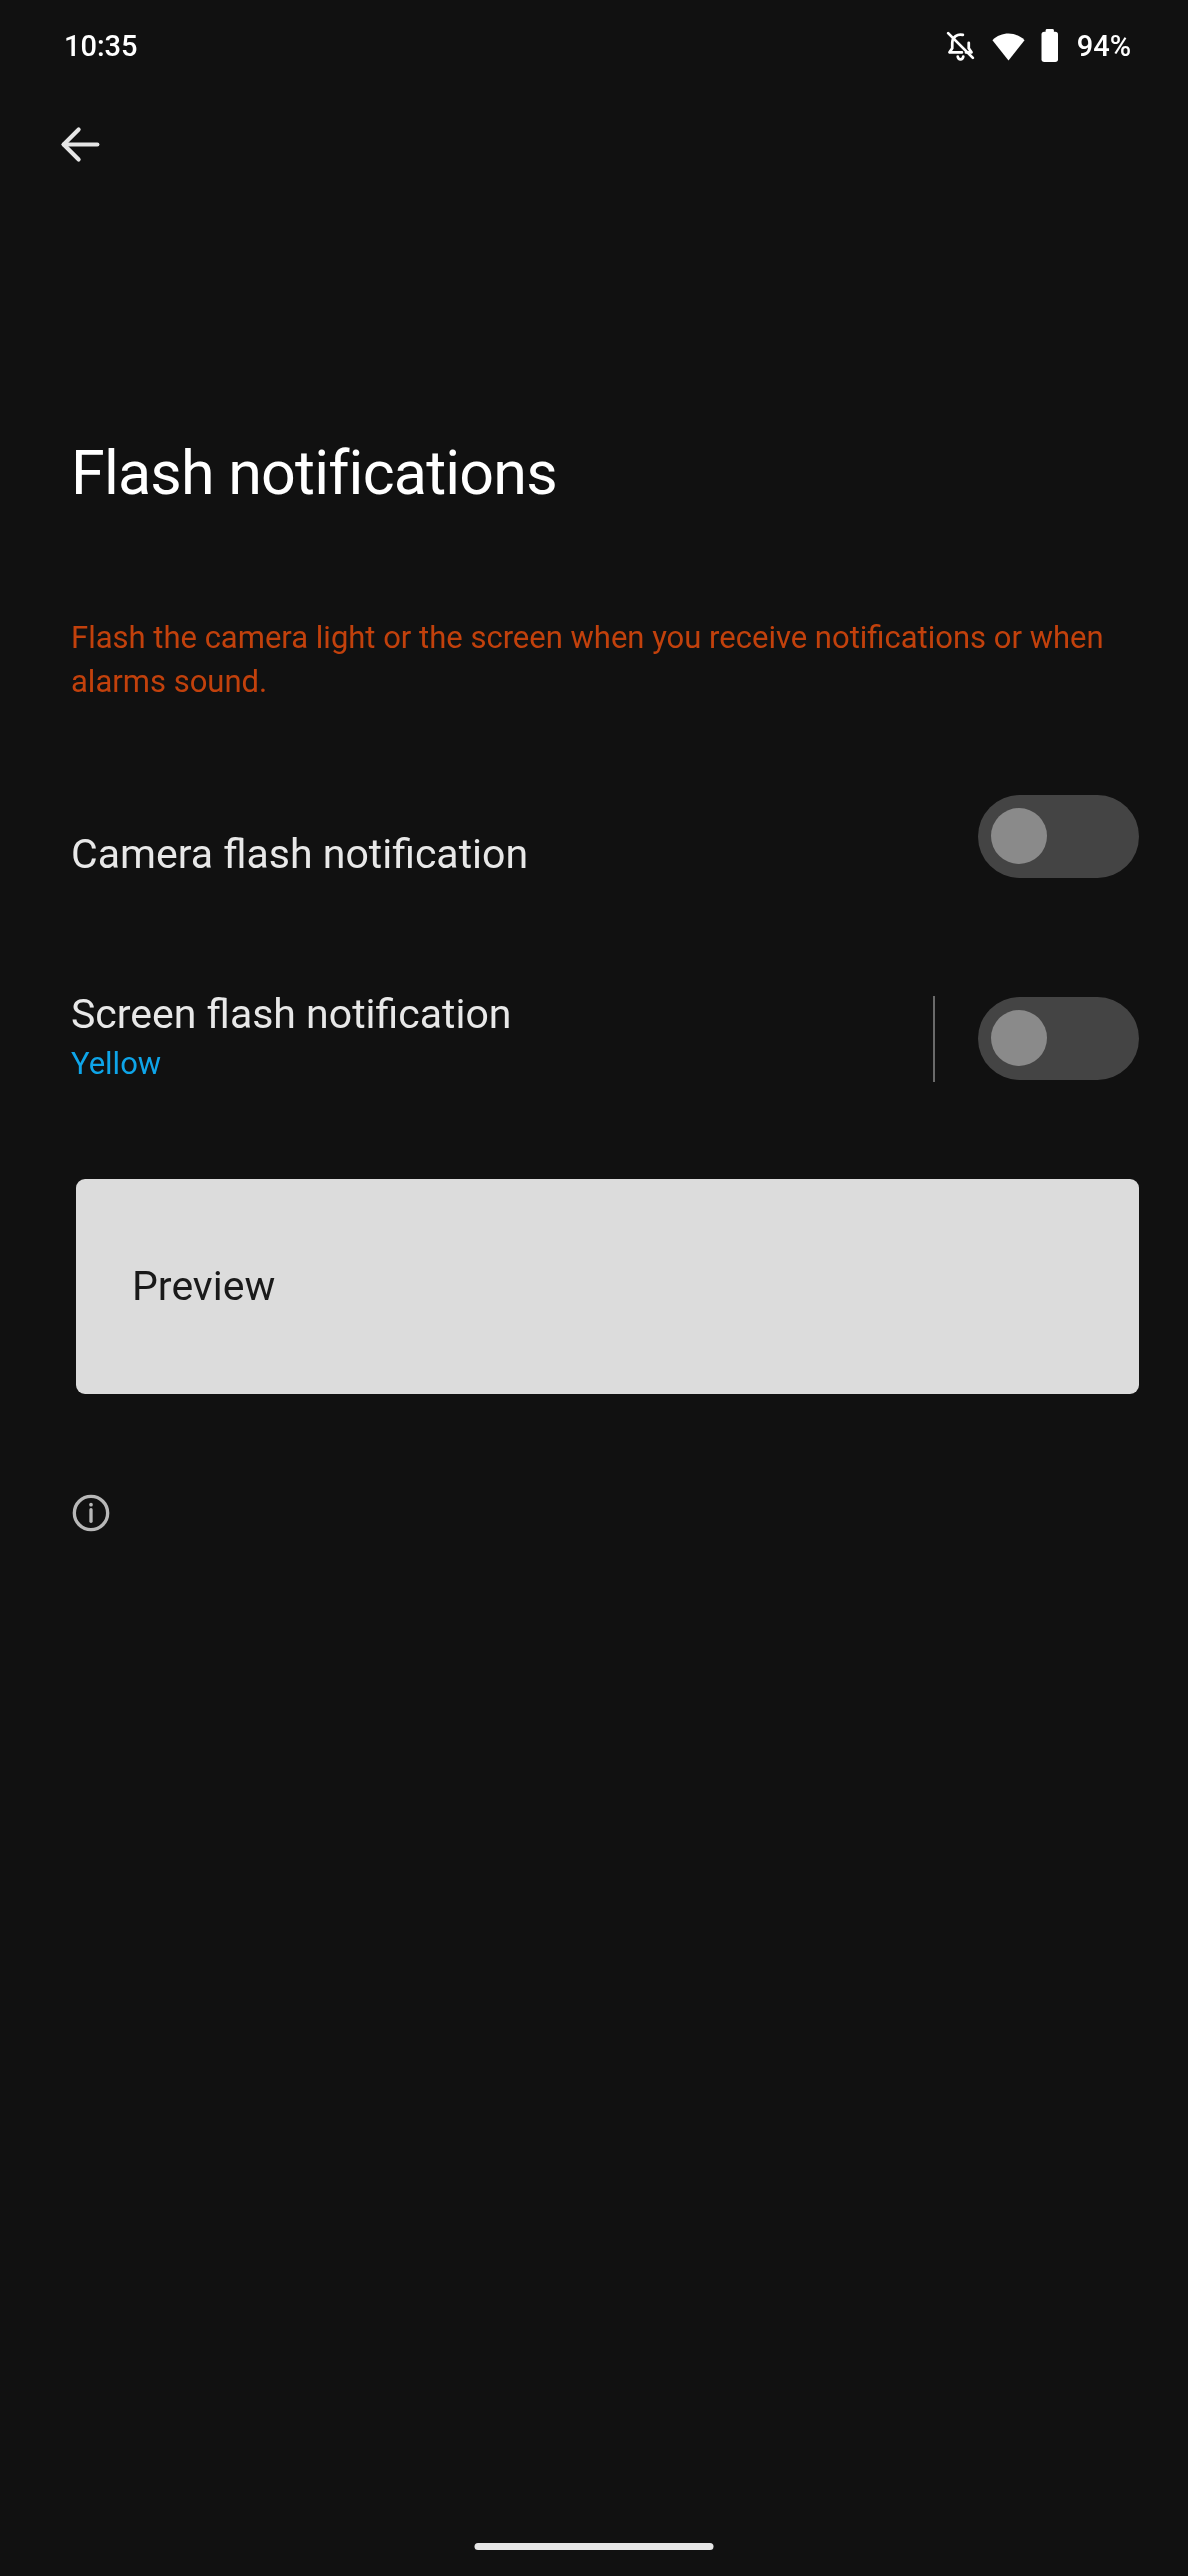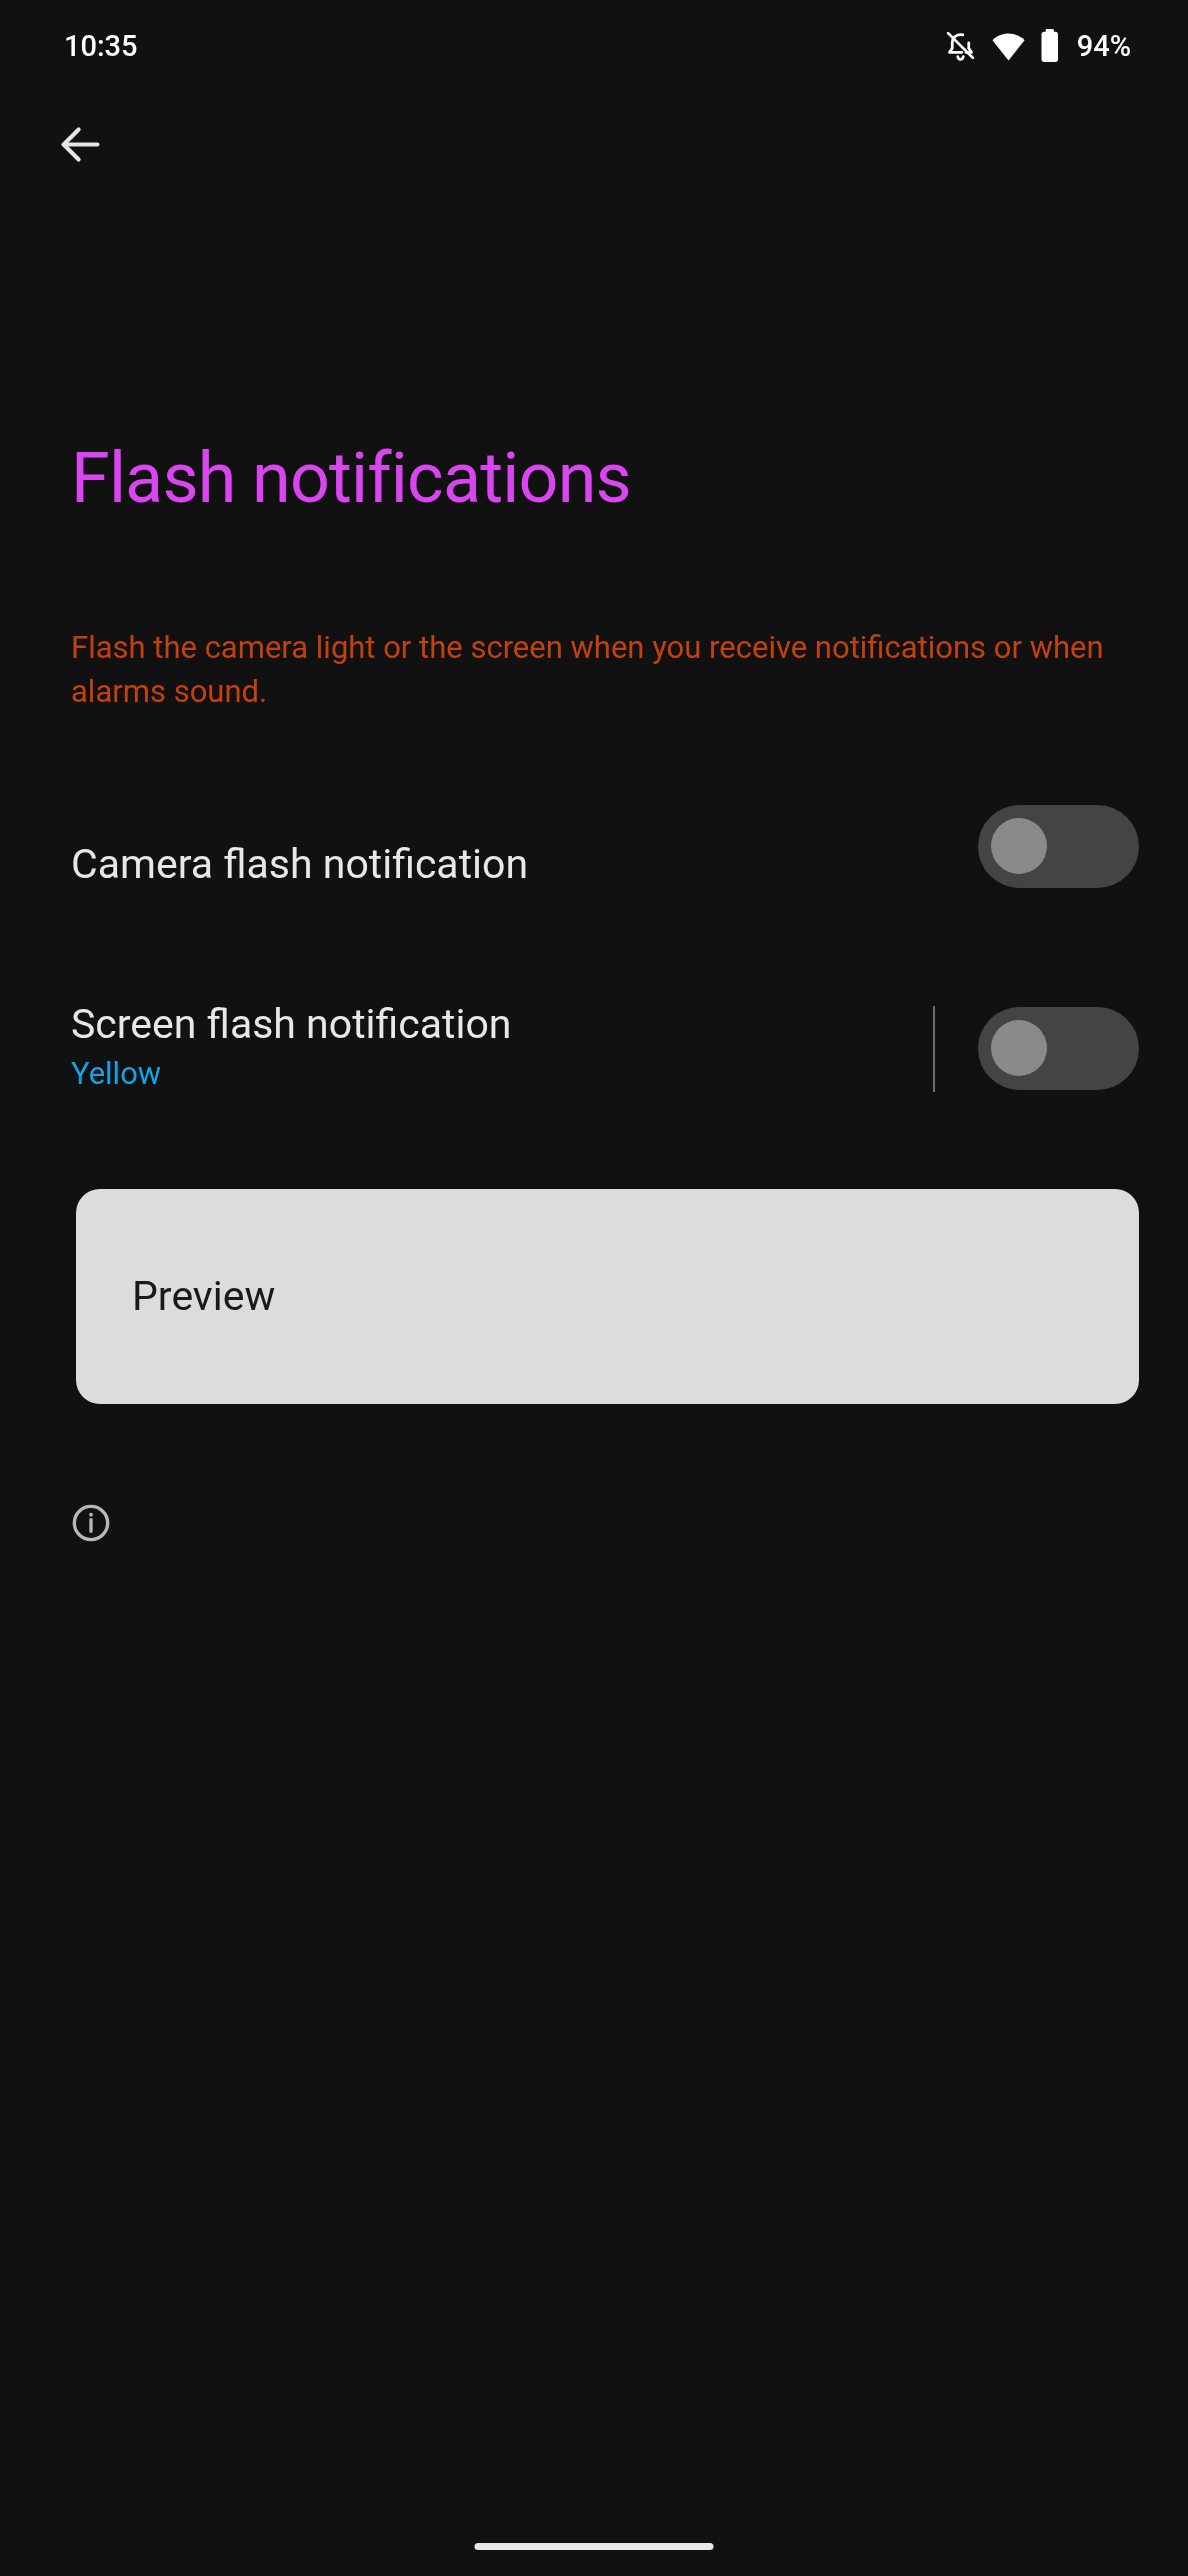--- a/index.html
+++ b/index.html
@@ -46,23 +46,23 @@
       padding-left: 51px;
     }
     .back-arrow {
       width: 58px;
       height: 58px;
       display: flex;
       align-items: center;
       justify-content: center;
     }
     .page-title {
-      font-size: 70px;
+      font-size: 61px;
       font-weight: 400;
-      color: #d946ef;
+      color: #ffffff;
       padding: 239px 71px 0 71px;
       letter-spacing: -0.8px;
     }
     .description {
       font-size: 31px;
       line-height: 1.42;
       color: #c2410c;
       padding: 107px 71px 0 71px;
     }
     .setting-row {
@@ -114,21 +114,21 @@
       width: 56px;
       height: 56px;
       background: #8a8a8a;
       border-radius: 50%;
     }
     .preview-btn {
       margin: 46px 50px 0 76px;
       background: #dcdcdc;
       color: #1a1a1a;
       height: 215px;
-      border-radius: 24px;
+      border-radius: 9px;
       display: flex;
       align-items: center;
       padding-left: 56px;
       font-size: 41px;
       font-weight: 400;
     }
     .info-block {
       padding: 99px 71px 0 71px;
     }
     .info-icon-wrap {

